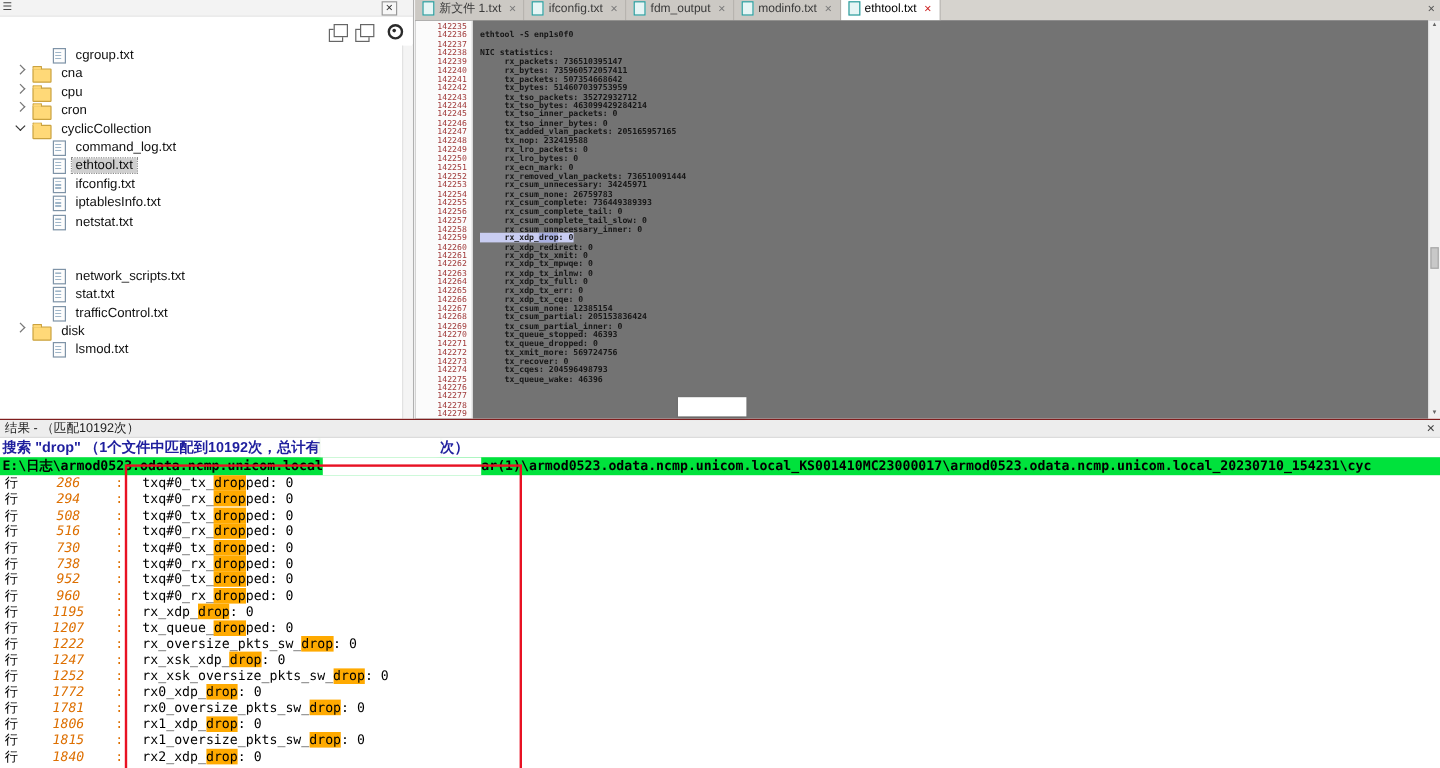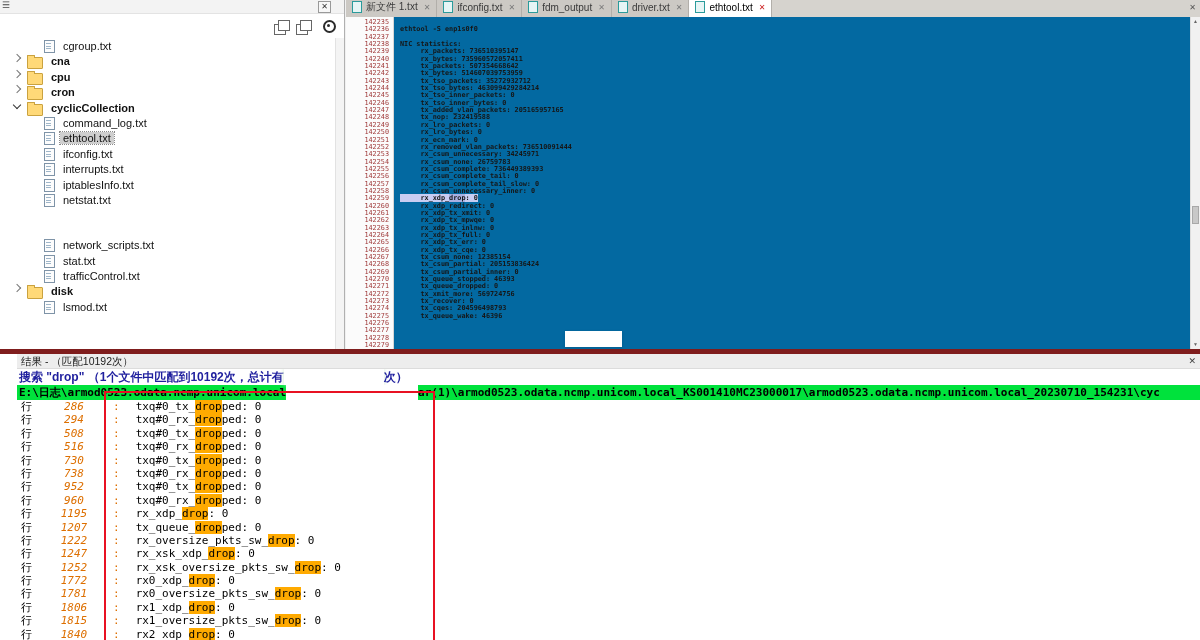--- a/index.html
+++ b/index.html
@@ -15,21 +15,21 @@
                background:#f7f7f7;font-size:8px;line-height:10px;text-align:center;color:#333;cursor:default;}
   .panel-toolbar{height:23px;position:relative;background:#fff;}
   .win-icon{position:absolute;width:10px;height:9px;border:1px solid #666;background:#fff;}
   .win-icon::before{content:"";position:absolute;left:3px;top:-5px;width:10px;height:9px;border:1px solid #666;background:#fff;}
   .wi1{right:58px;top:10px;} .wi2{right:36px;top:10px;}
   .target-icon{position:absolute;right:8px;top:6px;width:9px;height:9px;border:2px solid #2b2b2b;border-radius:50%;}
   .target-icon::after{content:"";position:absolute;left:2px;top:2px;width:3px;height:3px;background:#2b2b2b;border-radius:50%;}
 
   .tree{position:absolute;left:0;top:38px;right:8px;bottom:0;overflow:hidden;font-size:11px;padding-top:2px;}
   .tree-row{height:15.4px;display:flex;align-items:flex-start;white-space:nowrap;}
-  .lvl1{padding-left:14px;font-weight:bold;} .lvl2{padding-left:44px;}
+  .lvl1{padding-left:14px;} .lvl2{padding-left:44px;}
   .chev{width:5px;height:5px;border-right:1px solid #777;border-bottom:1px solid #777;
         transform:rotate(-45deg);margin-right:7px;flex:none;}
   .chev.exp{transform:rotate(45deg);border-color:#333;}
   .folder-icon{width:14px;height:10px;background:#ffd978;border:1px solid #caa23f;border-radius:1px;
                position:relative;margin-right:5px;flex:none;margin-top:2px;}
   .folder-icon::before{content:"";position:absolute;top:-3px;left:-1px;width:6px;height:2px;background:#ffd978;
                border:1px solid #caa23f;border-bottom:none;border-radius:1px 1px 0 0;}
   .file-icon{width:9px;height:11px;background:#fdfdfd;border:1px solid #7e93a7;margin-right:5px;position:relative;flex:none;}
   .file-icon::after{content:"";position:absolute;left:1px;top:2px;width:5px;height:7px;
                background:repeating-linear-gradient(#9fb6c9 0 1px,transparent 1px 2.6px);}
@@ -42,39 +42,39 @@
   .editor-panel{position:absolute;left:346px;top:0;right:0;height:349px;background:#fff;}
   .tab-bar{height:17px;background:#d6d3ce;display:flex;align-items:flex-end;border-bottom:1px solid #9c9c9c;}
   .tab{height:20px;display:flex;align-items:center;gap:4px;padding:0 6px;background:#ccc9c4;
        border-right:1px solid #b2afaa;font-size:10px;color:#3a3a3a;}
   .tab.active{background:#fff;color:#000;}
   .tab-doc-icon{width:8px;height:10px;background:#e6f5f5;border:1px solid #2a9b9b;flex:none;}
   .tab-close{font-size:8px;color:#7a7a7a;margin-left:2px;}
   .tab-close.red{color:#cc2222;}
   .tabbar-close{position:absolute;right:4px;top:3px;font-size:8px;color:#555;}
 
-  .editor-body{position:absolute;left:0;top:17px;right:9px;bottom:0;display:flex;overflow:hidden;background:#0369a1;}
+  .editor-body{position:absolute;left:0;top:17px;right:9px;bottom:0;display:flex;overflow:hidden;background:#737373;}
   .gutter{width:48px;flex:none;background:#fbfbfb;border-right:1px solid #d6d6d6;box-sizing:border-box;
           font-family:"DejaVu Sans Mono",monospace;font-size:6.8px;line-height:7.35px;color:#a03a3a;
           text-align:right;padding:2px 4px 0 0;}
   .ln{height:7.35px;}
   .code{flex:1;font-family:"DejaVu Sans Mono",monospace;font-size:6.8px;line-height:7.35px;color:#161616;
         white-space:pre;padding:2px 0 0 6px;overflow:hidden;font-weight:bold;}
   .code-line{height:7.35px;}
   .sel{background:#c9cdf2;}
   .word{background:#a9b0e2;}
 
   .editor-scrollbar{position:absolute;right:0;top:17px;bottom:0;width:9px;background:#f1f1f1;border-left:1px solid #ddd;}
   .sb-btn{height:9px;font-size:5px;line-height:9px;text-align:center;color:#666;}
   .sb-bottom{position:absolute;bottom:0;left:0;right:0;}
   .sb-thumb{position:absolute;left:1px;right:1px;top:57%;height:16px;background:#c8c8c8;border:1px solid #a8a8a8;}
 
   
-  .bottom-panel{position:absolute;left:0;top:349px;right:0;bottom:0;background:#fff;border-top:5px solid #7f1d1d;
-                box-sizing:border-box;overflow:hidden;padding-left:17px;}
+  .bottom-panel{position:absolute;left:0;top:349px;right:0;bottom:0;background:#fff;border-top:1px solid #7f1d1d;
+                box-sizing:border-box;overflow:hidden;}
   .results-titlebar{height:14px;background:#ededed;border-bottom:1px solid #dcdcdc;font-size:10.5px;
                     line-height:14px;padding-left:4px;color:#222;position:relative;}
   .results-close{position:absolute;right:4px;top:0;font-size:9px;color:#444;}
   .summary{height:16px;line-height:16px;font-size:12px;font-weight:bold;color:#1f1f9e;padding-left:2px;white-space:nowrap;}
   .filepath{height:15px;line-height:15px;background:#00e23c;color:#000;font-weight:bold;
             font-family:"DejaVu Sans Mono",monospace;font-size:11px;white-space:nowrap;overflow:hidden;padding-left:2px;}
   .inline-redact{display:inline-block;vertical-align:top;height:100%;background:#fff;}
   .summary .inline-redact{width:100px;box-shadow:0 0 4px #cfe9cf;}
   .filepath .inline-redact{width:132px;}
   .match-list{font-family:"DejaVu Sans Mono",monospace;font-size:11px;}
@@ -135,24 +135,20 @@
       <div class="tree-row lvl2">
         <span class="file-icon"></span>
         <span class="tree-label selected">ethtool.txt</span>
       </div>
       <div class="tree-row lvl2">
         <span class="file-icon"></span>
         <span class="tree-label">ifconfig.txt</span>
       </div>
       <div class="tree-row lvl2">
         <span class="file-icon"></span>
-        <span class="tree-label">interrupts.txt</span>
-      </div>
-      <div class="tree-row lvl2">
-        <span class="file-icon"></span>
         <span class="tree-label">iptablesInfo.txt</span>
       </div>
       <div class="tree-row lvl2">
         <span class="file-icon"></span>
         <span class="tree-label">netstat.txt</span>
       </div>
       <div class="tree-redact"></div>
       <div class="tree-row lvl2">
         <span class="file-icon"></span>
         <span class="tree-label">network_scripts.txt</span>
@@ -190,21 +186,21 @@
         <span class="tab-label">ifconfig.txt</span>
         <span class="tab-close">✕</span>
       </div>
       <div class="tab">
         <span class="tab-doc-icon"></span>
         <span class="tab-label">fdm_output</span>
         <span class="tab-close">✕</span>
       </div>
       <div class="tab">
         <span class="tab-doc-icon"></span>
-        <span class="tab-label">driver.txt</span>
+        <span class="tab-label">modinfo.txt</span>
         <span class="tab-close">✕</span>
       </div>
       <div class="tab active">
         <span class="tab-doc-icon"></span>
         <span class="tab-label">ethtool.txt</span>
         <span class="tab-close red">✕</span>
       </div>
     </div>
   <span class="tabbar-close">✕</span>
   <div class="editor-body">

